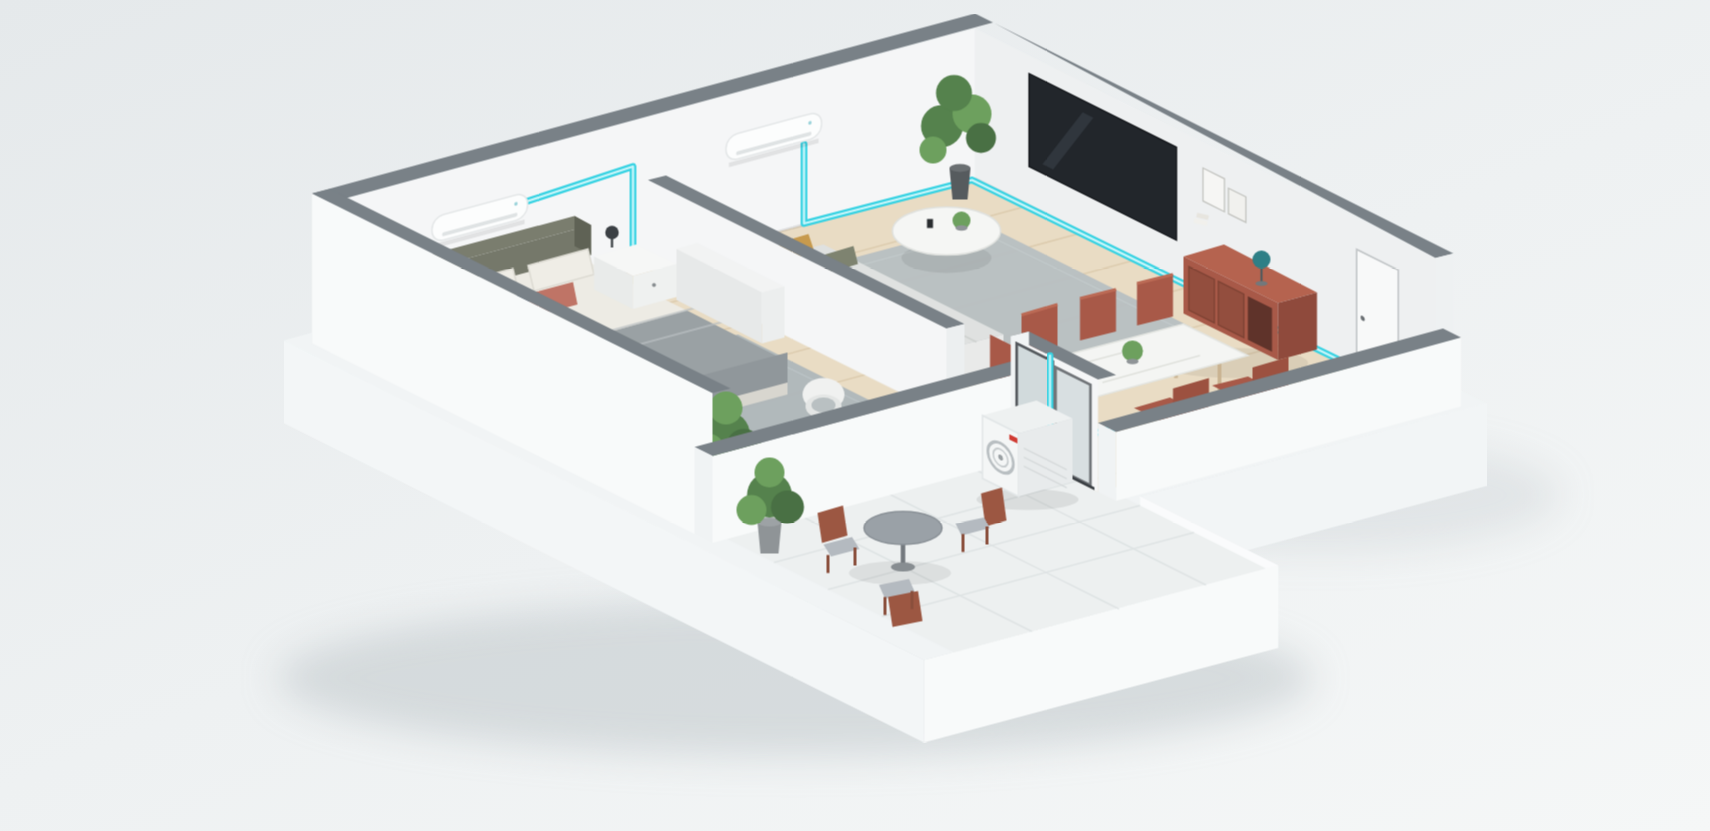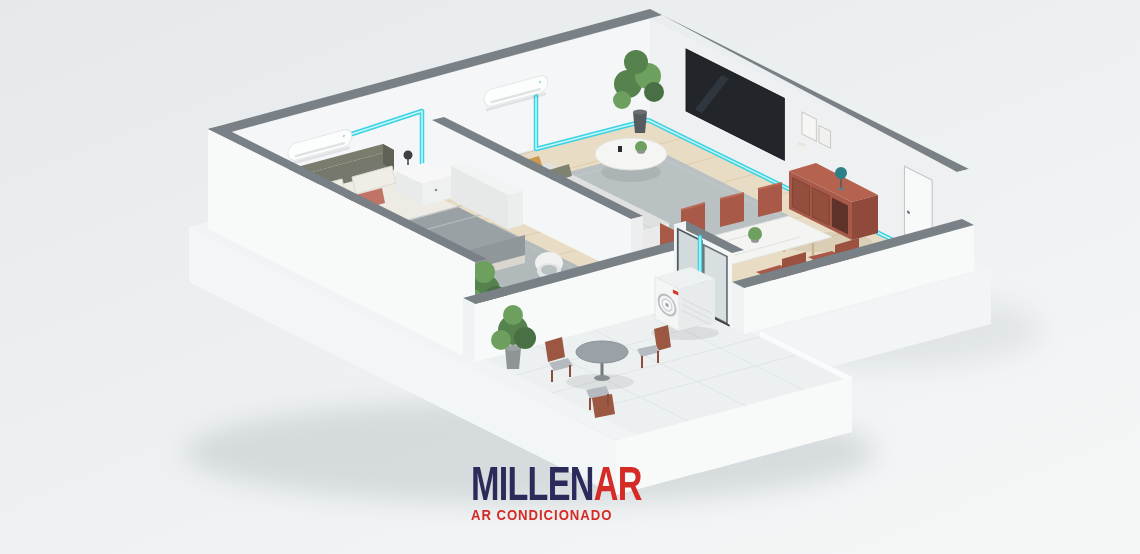--- a/index.html
+++ b/index.html
@@ -358,17 +358,13 @@
       <polygon points="505,348 521,348 519,369 507,369" fill="#8f9497"></polygon>
       <ellipse cx="513" cy="348" rx="8" ry="3" fill="#9da2a5"></ellipse>
       <circle cx="513" cy="330" r="15" style="fill:var(--c-plant)"></circle>
       <circle cx="501" cy="340" r="10" style="fill:var(--c-plant-light)"></circle>
       <circle cx="525" cy="338" r="11" fill="#497044"></circle>
       <circle cx="513" cy="315" r="10" style="fill:var(--c-plant-light)"></circle>
     </g>
   </g>
 </svg>
 
-<div class="logo">
-  <div class="wordmark"><span>MILLEN</span><span class="accent">AR</span></div>
-  <div class="tagline">AR CONDICIONADO</div>
 </div>
-</div>
 
 </body></html>

